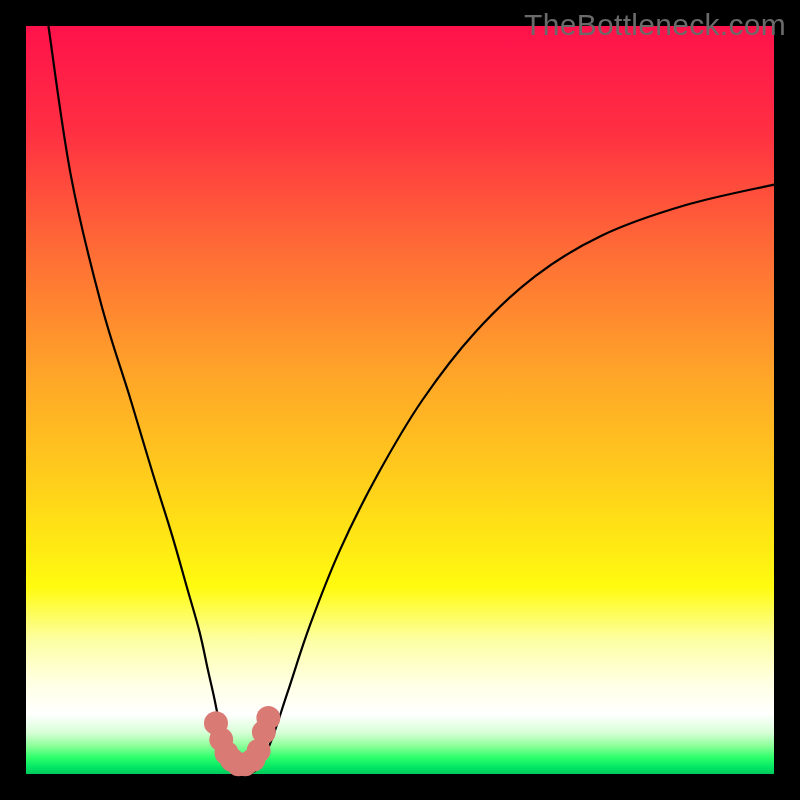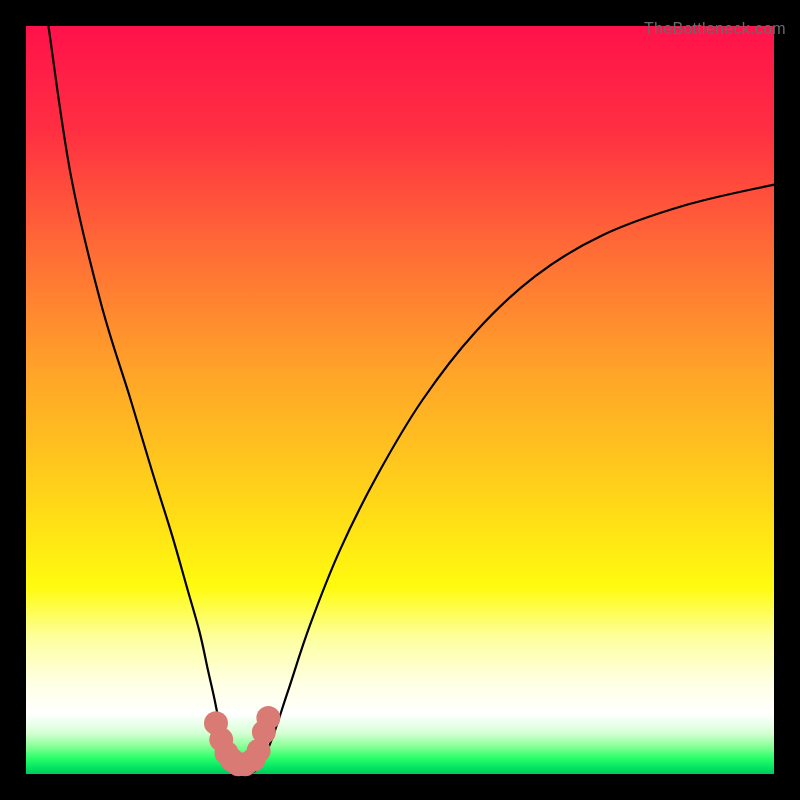--- a/index.html
+++ b/index.html
@@ -12,24 +12,24 @@
     font-family: Arial, Helvetica, sans-serif;
   }
   .stage {
     position: relative;
     width: 800px;
     height: 800px;
     background: #000;
   }
   .watermark {
     position: absolute;
-    top: 20px;
+    top: 8px;
     right: 14px;
     color: #6a6a6a;
-    font-size: 16px;
+    font-size: 30px;
     font-weight: 500;
     letter-spacing: 0.3px;
     z-index: 10;
     user-select: none;
   }
   svg.plot {
     position: absolute;
     left: 0;
     top: 0;
     width: 800px;

